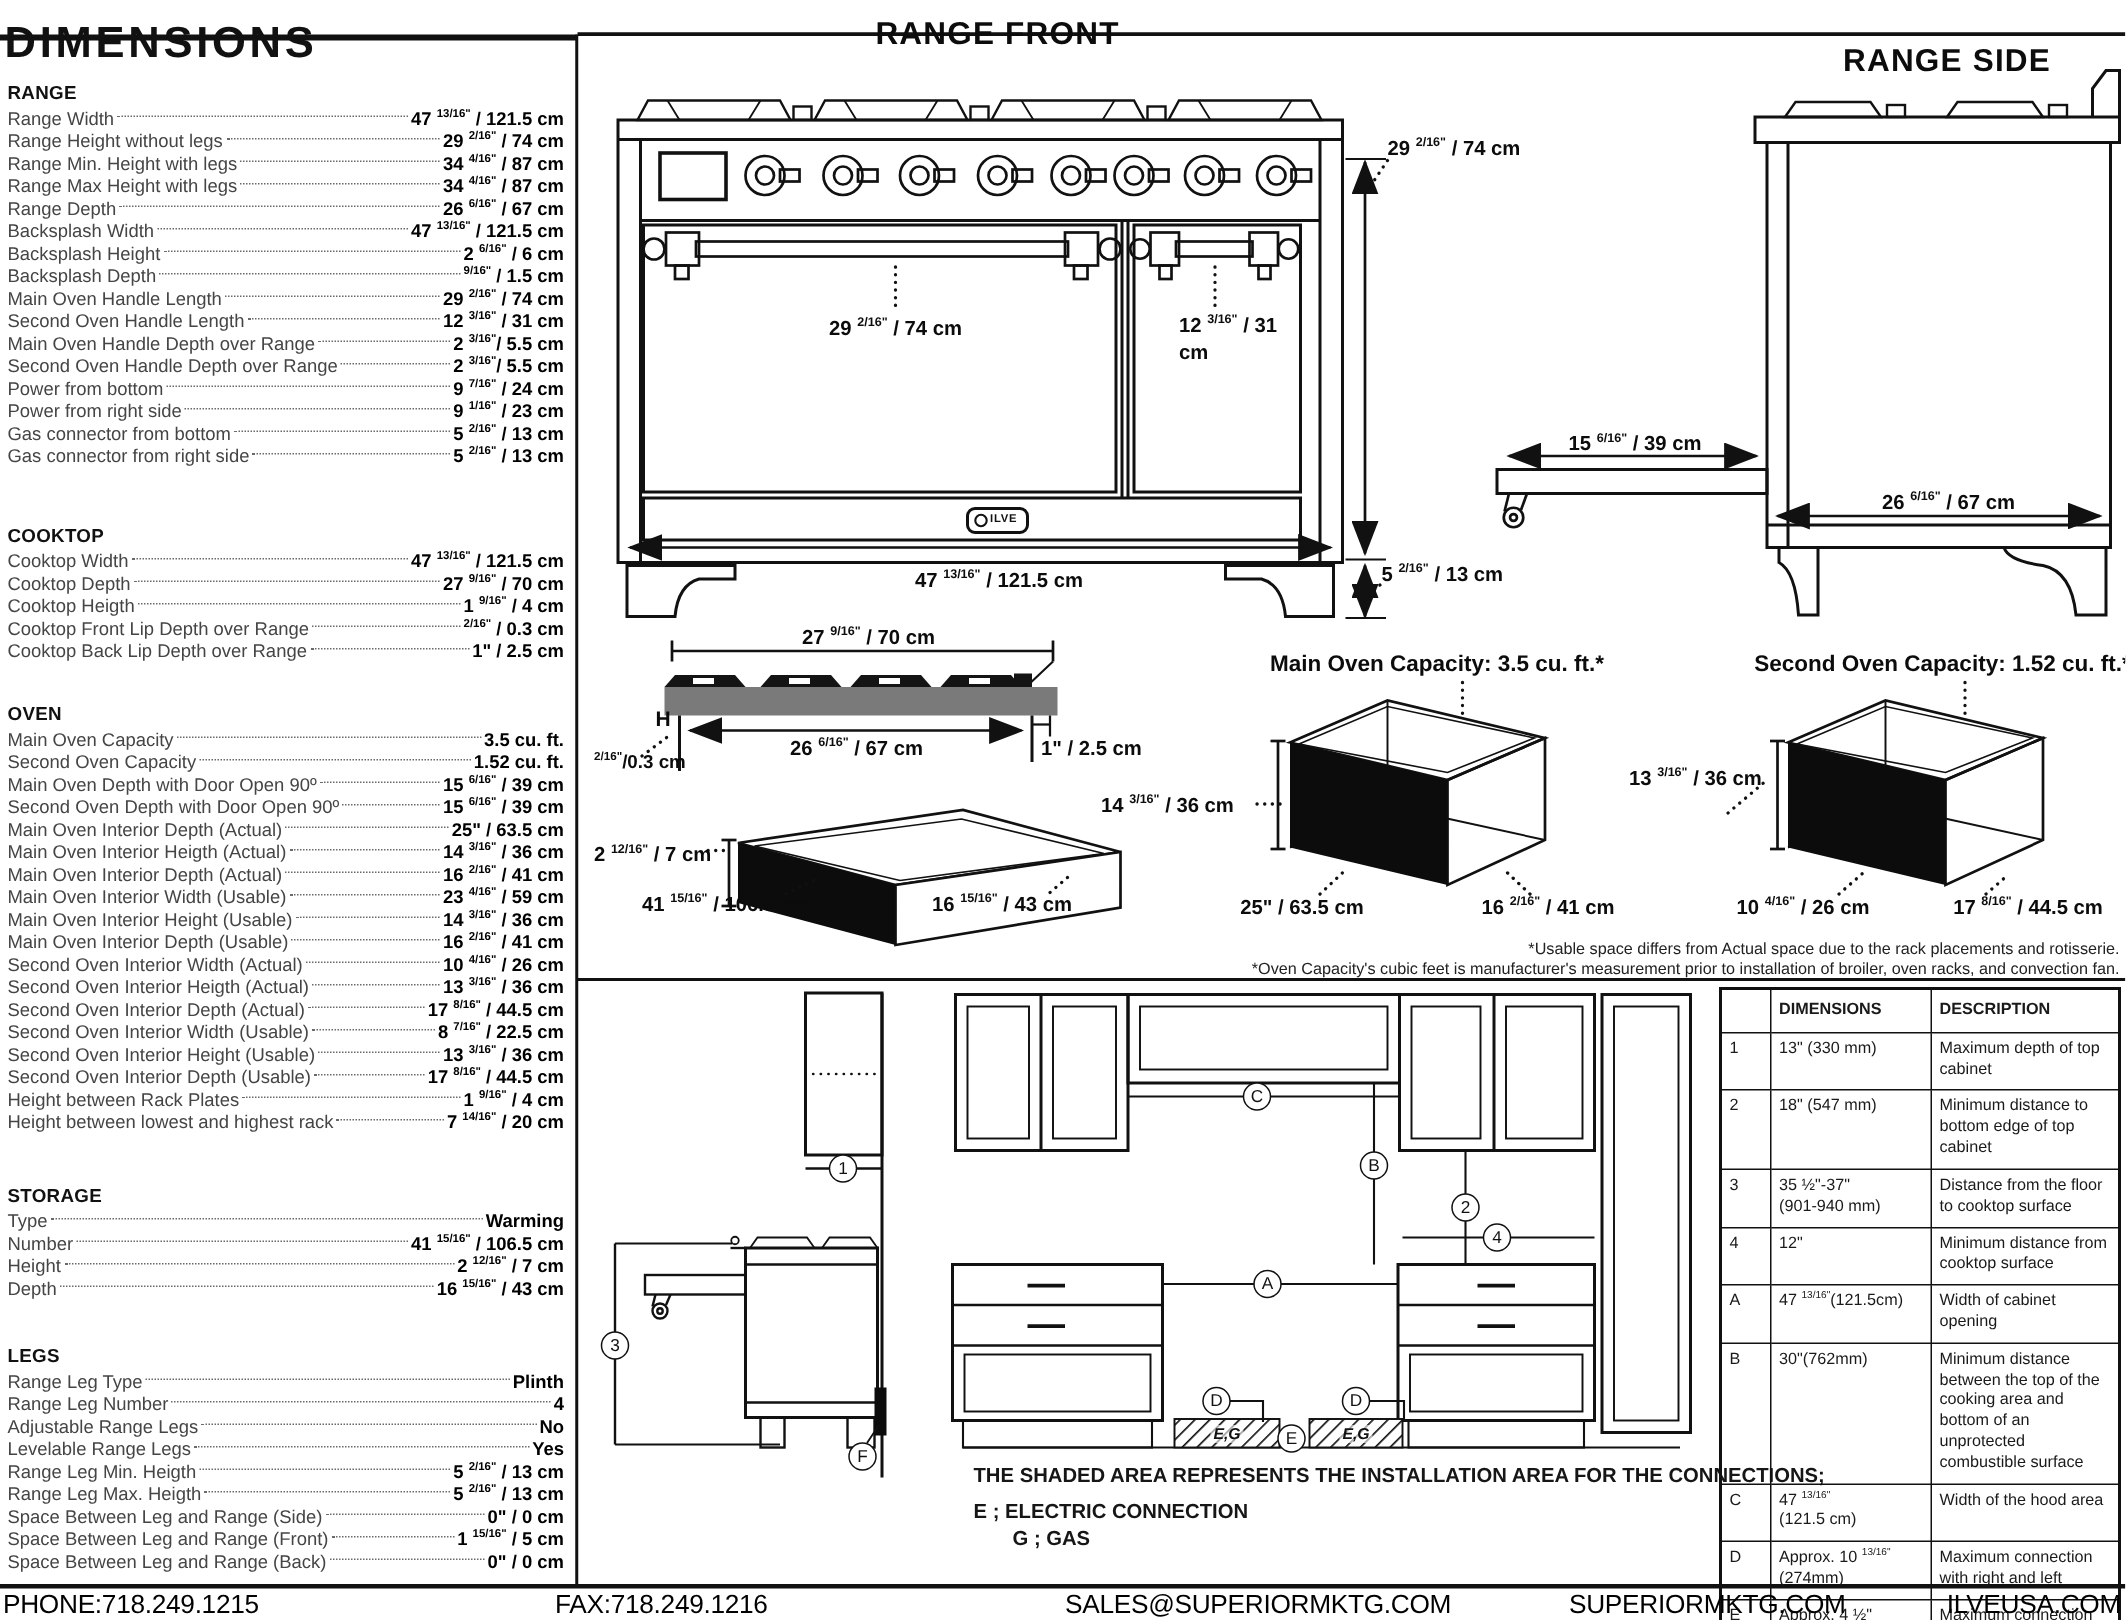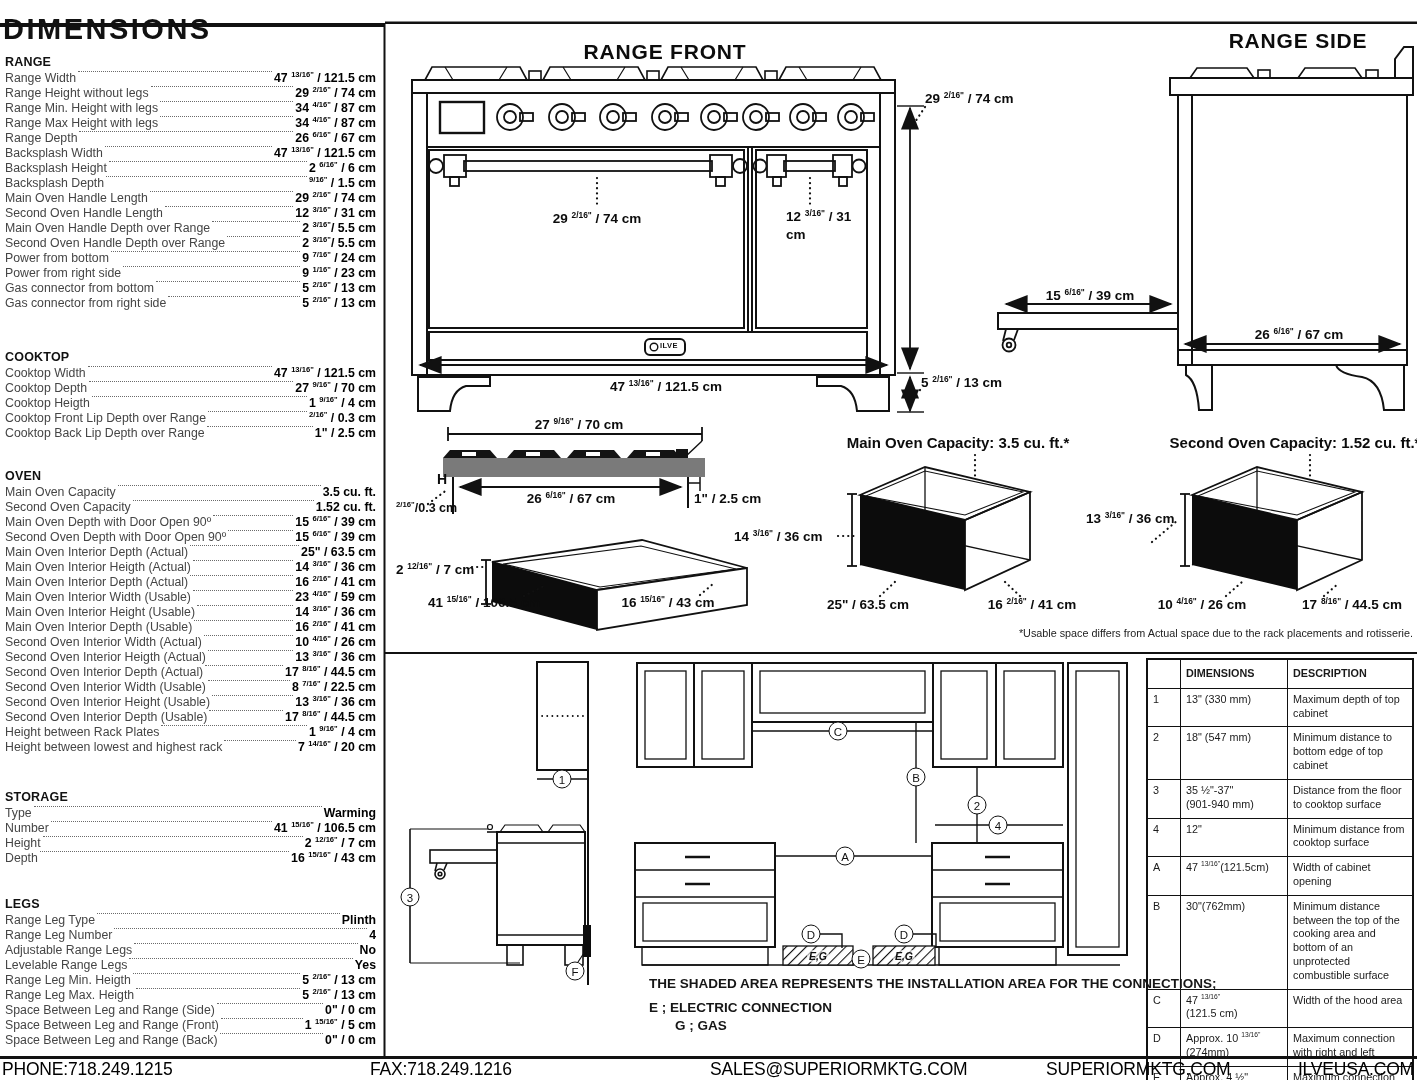--- a/index.html
+++ b/index.html
@@ -4,21 +4,21 @@
 <style>
   html,body{margin:0;padding:0;background:#fff}
   .page{position:relative;width:1417px;height:1080px;background:#fff;overflow:hidden;
         font-family:"Liberation Sans",sans-serif;color:var(--ink,#111)}
   .linework{position:absolute;left:0;top:0}
   .page-title{position:absolute;left:3px;top:-6px;font-size:29px;font-weight:800;letter-spacing:2.5px}
   
   .spec-col{position:absolute;left:0;top:25px;width:383px;height:1030px}
   .spec-section{position:absolute;left:5px;right:7px}
   .spec-heading{font-size:12.5px;font-weight:700;height:16px;letter-spacing:.2px}
-  .spec-row{display:flex;align-items:flex-start;height:15px;font-size:12.3px}
+  .spec-row{display:flex;align-items:center;height:15px;font-size:12.3px}
   .spec-label{color:var(--label-gray,#454545);white-space:nowrap}
   .spec-dots{flex:1;border-bottom:1.6px dotted #6a6a6a;margin:0 2px 3px 2px;min-width:8px}
   .spec-value{font-weight:700;color:#000;white-space:nowrap}
   sup{font-size:62%;vertical-align:super;line-height:0}
   
   .dlab{position:absolute;font-weight:700;font-size:13.5px;white-space:nowrap;color:#0c0c0c;line-height:1.3}
   .center{transform:translateX(-50%)}
   .vtitle{font-size:21px;letter-spacing:.8px}
   .captitle{font-size:15px}
   .wrap2{white-space:normal;width:80px}
@@ -627,21 +627,21 @@
           <span class="spec-value">1 <sup>15/16"</sup> / 5 cm</span>
         </div>
         <div class="spec-row">
           <span class="spec-label">Space Between Leg and Range (Back)</span>
           <span class="spec-dots"></span>
           <span class="spec-value">0" / 0 cm</span>
         </div>
       </div>
     </div>
 
-  <div class="dlab vtitle center" style="left:665px;top:38px">RANGE FRONT</div>
+  <div class="dlab vtitle center" style="left:665px;top:9px">RANGE FRONT</div>
   <div class="dlab vtitle center" style="left:1298px;top:27px">RANGE SIDE</div>
 
   <div class="dlab" style="left:925px;top:90px">29 <sup>2/16"</sup> / 74 cm</div>
   <div class="dlab center" style="left:597px;top:210px">29 <sup>2/16"</sup> / 74 cm</div>
   <div class="dlab wrap2" style="left:786px;top:208px">12 <sup>3/16"</sup> / 31 cm</div>
   <div class="dlab center" style="left:666px;top:378px">47 <sup>13/16"</sup> / 121.5 cm</div>
   <div class="dlab" style="left:921px;top:374px">5 <sup>2/16"</sup> / 13 cm</div>
   <div class="brand" style="left:660px;top:341px">ILVE</div>
 
   <div class="dlab center" style="left:1090px;top:287px">15 <sup>6/16"</sup> / 39 cm</div>
@@ -661,20 +661,21 @@
   <div class="dlab" style="left:734px;top:528px">14 <sup>3/16"</sup> / 36 cm</div>
   <div class="dlab center" style="left:868px;top:596px">25" / 63.5 cm</div>
   <div class="dlab center" style="left:1032px;top:596px">16 <sup>2/16"</sup> / 41 cm</div>
 
   <div class="dlab captitle center" style="left:1295px;top:433px">Second Oven Capacity: 1.52 cu. ft.*</div>
   <div class="dlab" style="left:1086px;top:510px">13 <sup>3/16"</sup> / 36 cm</div>
   <div class="dlab center" style="left:1202px;top:596px">10 <sup>4/16"</sup> / 26 cm</div>
   <div class="dlab center" style="left:1352px;top:596px">17 <sup>8/16"</sup> / 44.5 cm</div>
 
   <div class="footnote" style="top:627px">*Usable space differs from Actual space due to the rack placements and rotisserie.</div>
+  <div class="footnote" style="top:640px">*Oven Capacity's cubic feet is manufacturer's measurement prior to installation of broiler, oven racks, and convection fan.</div>
 
   <span class="marker" style="left:562px;top:779px">1</span>
   <span class="marker" style="left:977px;top:805px">2</span>
   <span class="marker" style="left:410px;top:897px">3</span>
   <span class="marker" style="left:998px;top:825px">4</span>
   <span class="marker" style="left:845px;top:856px">A</span>
   <span class="marker" style="left:916px;top:777px">B</span>
   <span class="marker" style="left:838px;top:731px">C</span>
   <span class="marker" style="left:811px;top:934px">D</span>
   <span class="marker" style="left:904px;top:934px">D</span>

